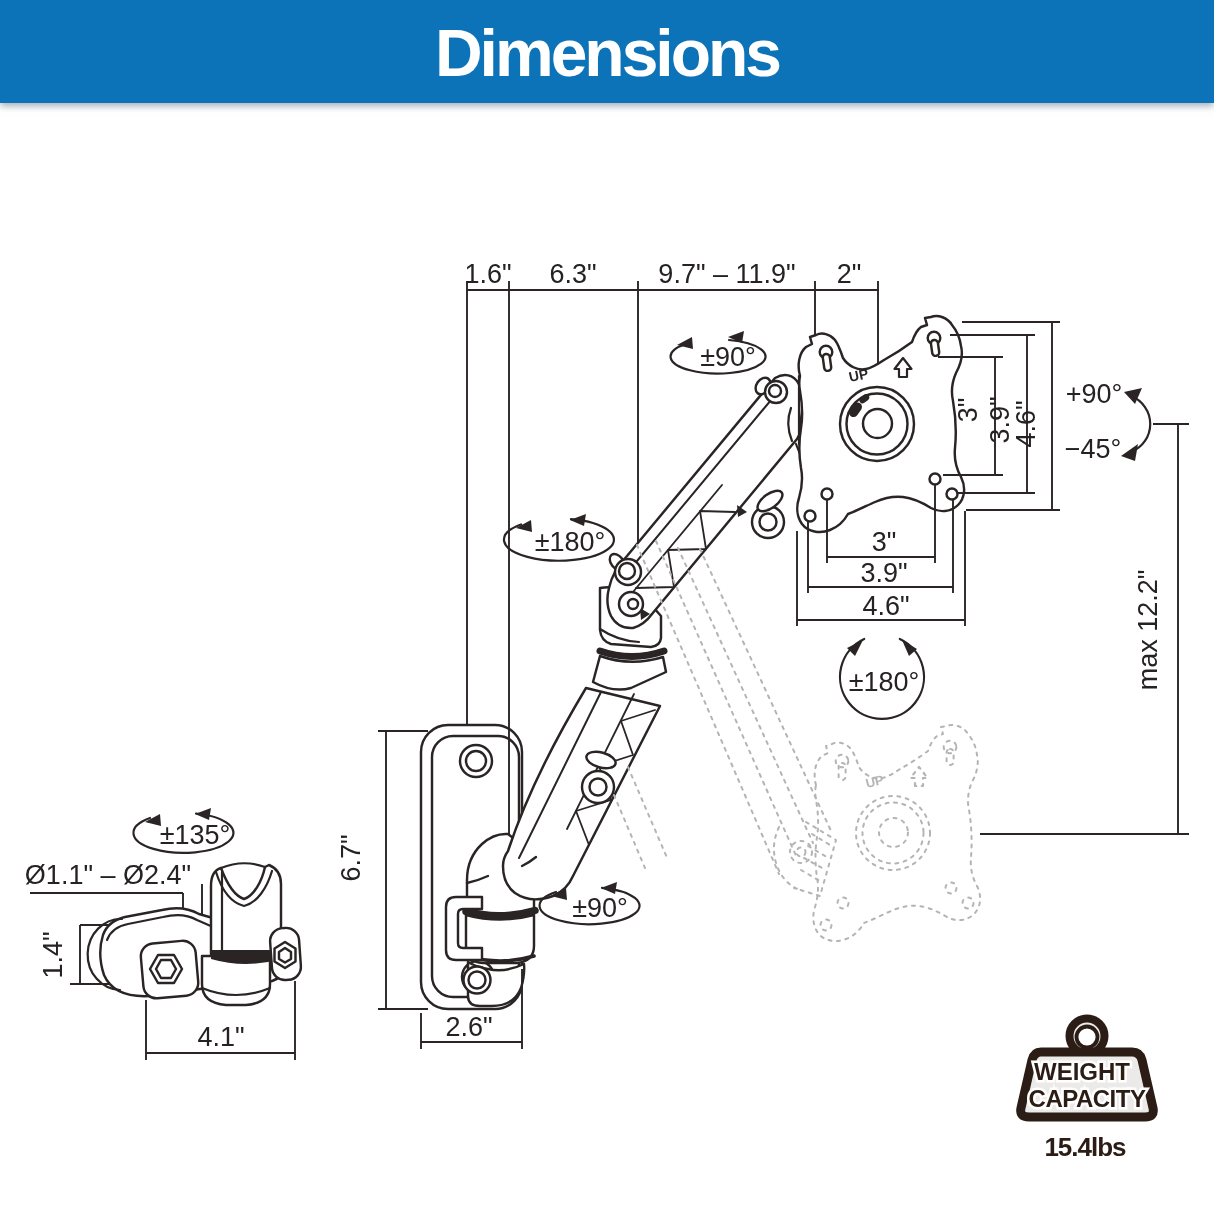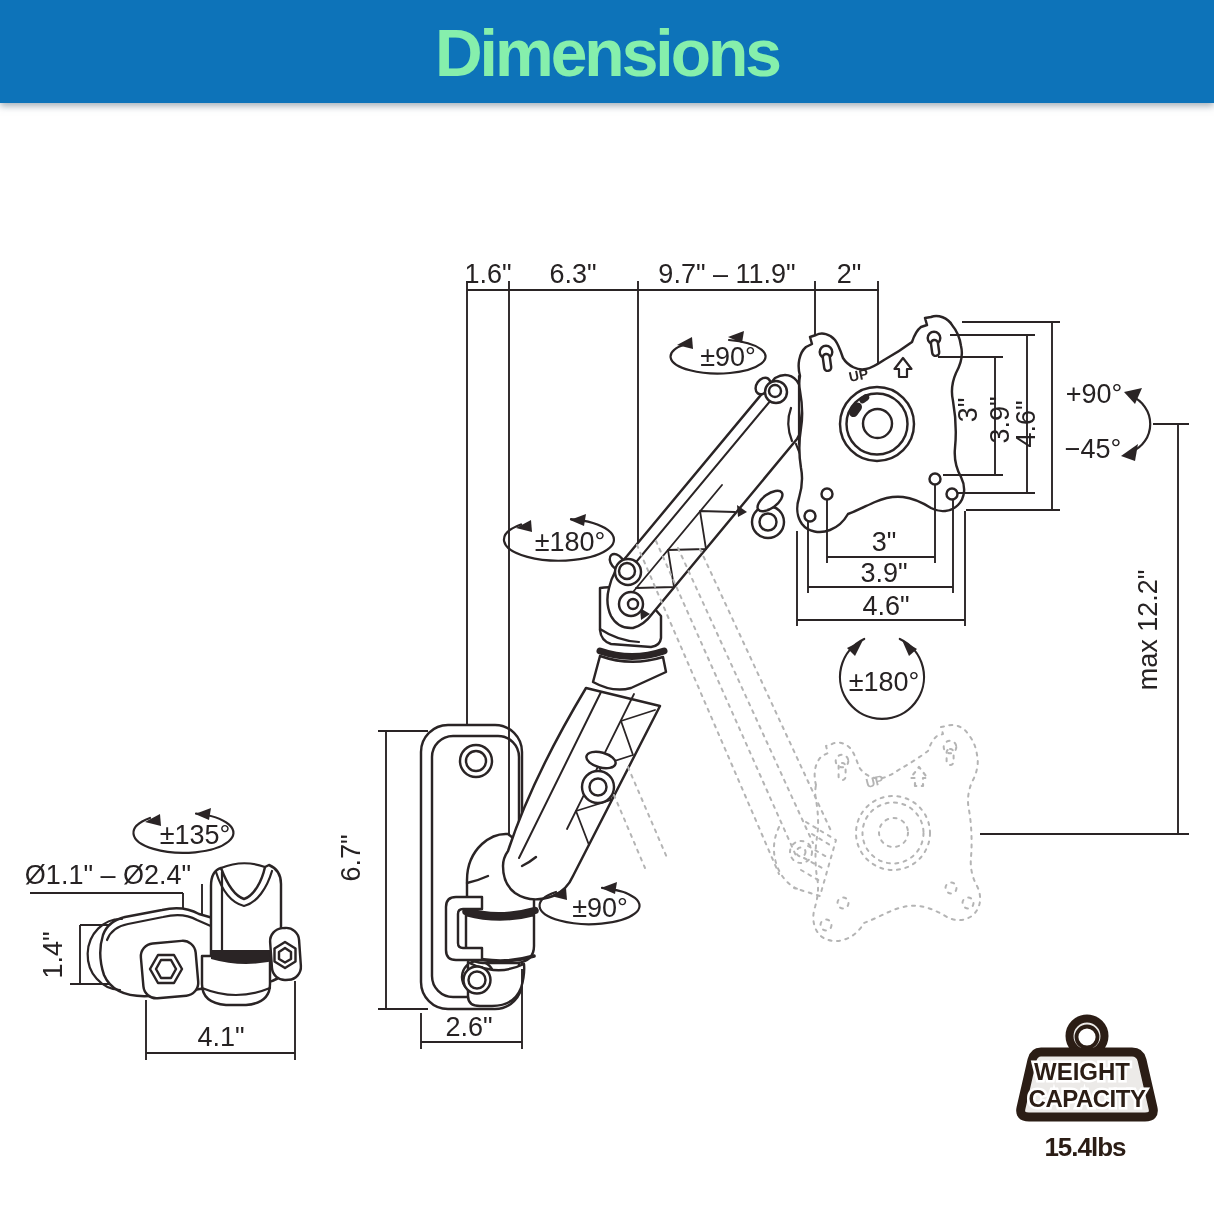--- a/index.html
+++ b/index.html
@@ -1,19 +1,19 @@
 <!DOCTYPE html>
 <html><head>
 <meta charset="utf-8">
 <style>
 html,body{margin:0;padding:0;background:#ffffff;width:1214px;height:1214px;overflow:hidden;}
 #hdr{position:absolute;left:0;top:0;width:1214px;height:103px;background:#0d73b9;
  box-shadow:0 3px 7px rgba(90,110,125,.55);}
 #hdr .t{position:absolute;left:0;top:15px;width:1214px;text-align:center;
- font-family:"Liberation Sans",sans-serif;font-weight:bold;font-size:66px;color:#86efac;letter-spacing:-3px;}
+ font-family:"Liberation Sans",sans-serif;font-weight:bold;font-size:66px;color:#ffffff;letter-spacing:-3px;}
 svg{position:absolute;left:0;top:0;}
 .ln{stroke:#2a2425;stroke-width:2.45;fill:none;stroke-linecap:round;stroke-linejoin:round;}
 .lnf{stroke:#2a2425;stroke-width:2.45;fill:#ffffff;stroke-linejoin:round;}
 .thin{stroke:#2a2425;stroke-width:1.9;fill:none;stroke-linecap:butt;}
 .txt{font-family:"Liberation Sans",sans-serif;font-size:27px;fill:#262223;}
 .ghost{stroke:#b4b4b4;stroke-width:2;fill:none;stroke-dasharray:3 5.5;stroke-linecap:round;stroke-linejoin:round;}
 </style>
 </head>
 <body>
 <div id="hdr">

